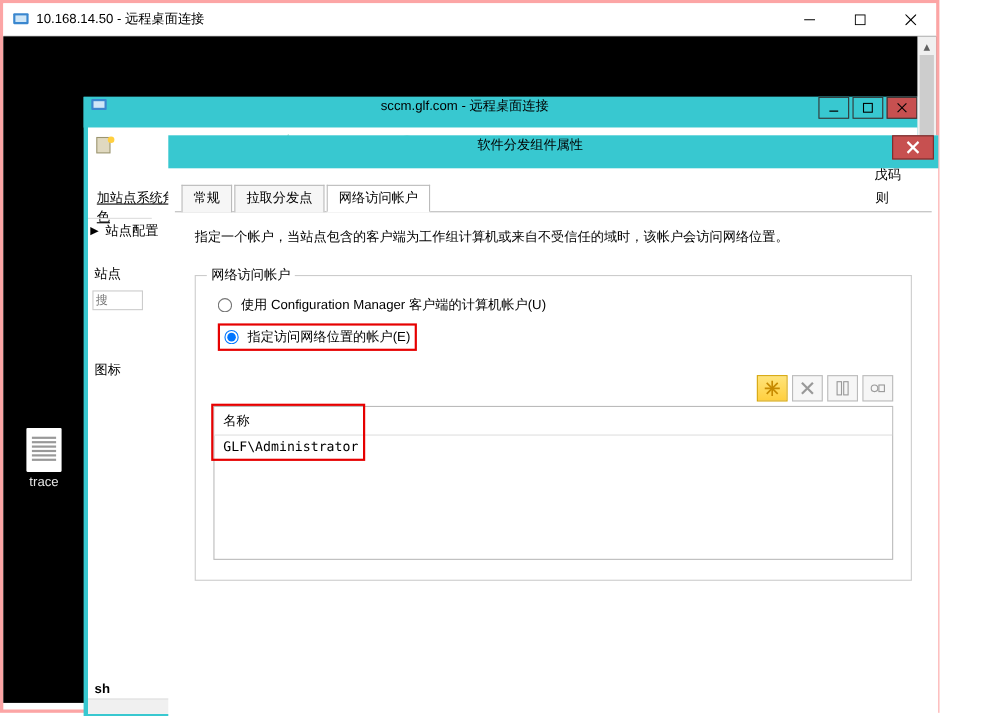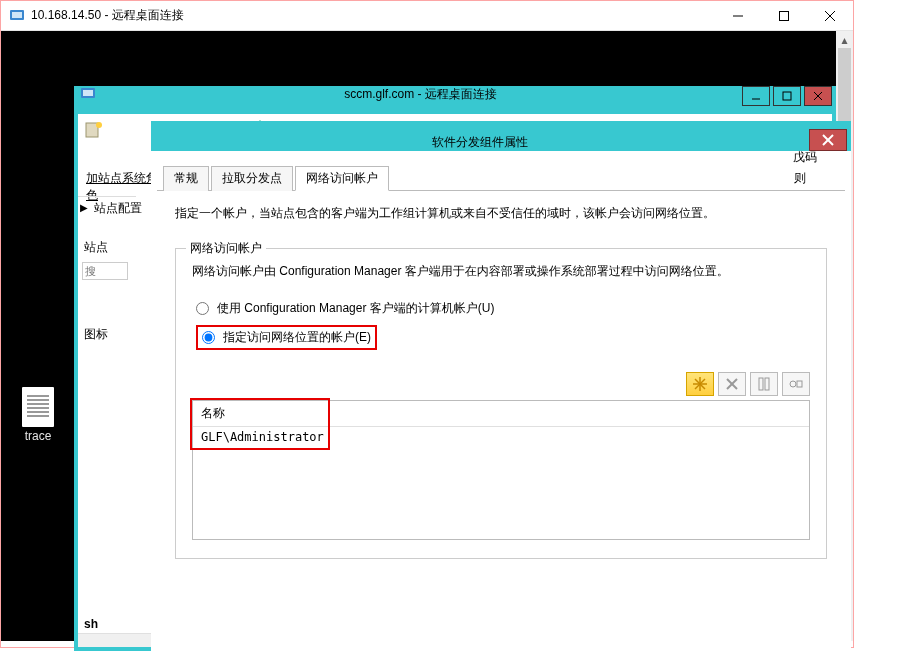--- a/index.html
+++ b/index.html
@@ -10,21 +10,21 @@
     background: #fff;
     width: 900px; height: 651px;
     overflow: hidden;
     position: relative;
     color: #000;
   }
 
   
   .outer-window {
     position: absolute; left: 0; top: 0; width: 854px; height: 648px;
-    border: 1px solid #fca5a5;
+    border: 3px solid #fca5a5;
     background: #fff;
   }
   .outer-titlebar {
     height: 30px; background: #fff;
     display: flex; align-items: center;
     border-bottom: 1px solid #e5e5e5;
   }
   .outer-icon {
     width: 16px; height: 16px; margin-left: 8px; margin-right: 6px;
   }
@@ -113,21 +113,21 @@
     display:flex; align-items:center; justify-content:center;
   }
   .sccm-scrollbar-bottom .thumb { width: 60px; height: 8px; background:#cdcdcd; }
 
   
   .dialog {
     position: absolute; left: 150px; top: 120px; width: 700px; height: 560px;
     background: #fff; z-index: 5;
   }
   .dialog-titlebar {
-    height: 30px; background: #38c8d0; display:flex; align-items:flex-end;
+    height: 30px; background: #38c8d0; display:flex; align-items:flex-start;
   }
   .dialog-title { flex: 1; text-align: center; font-size: 12px; }
   .dialog-close {
     width: 38px; height: 22px; margin-right: 4px;
     background: #c75050; border: 1px solid #7a2b2b;
     display:flex; align-items:center; justify-content:center;
   }
   .dialog-close svg { stroke:#fff; }
 
   .dialog-body {
@@ -369,21 +369,20 @@
       <div class="tabs">
         <div class="tab">常规</div>
         <div class="tab">拉取分发点</div>
         <div class="tab active">网络访问帐户</div>
       </div>
       <div class="tab-content">
         <div class="desc">指定一个帐户，当站点包含的客户端为工作组计算机或来自不受信任的域时，该帐户会访问网络位置。</div>
 
         <div class="group">
           <div class="group-legend">网络访问帐户</div>
-          <div class="group-desc">网络访问帐户由 Configuration Manager 客户端用于在内容部署或操作系统部署过程中访问网络位置。</div>
 
           <div class="radio-row">
             <input type="radio" name="acct" style="">
             <span>使用 Configuration Manager 客户端的计算机帐户(U)</span>
           </div>
           <div class="radio-row highlight" style="display:inline-flex;">
             <input type="radio" name="acct" checked="" style="">
             <span>指定访问网络位置的帐户(E)</span>
           </div>
 

